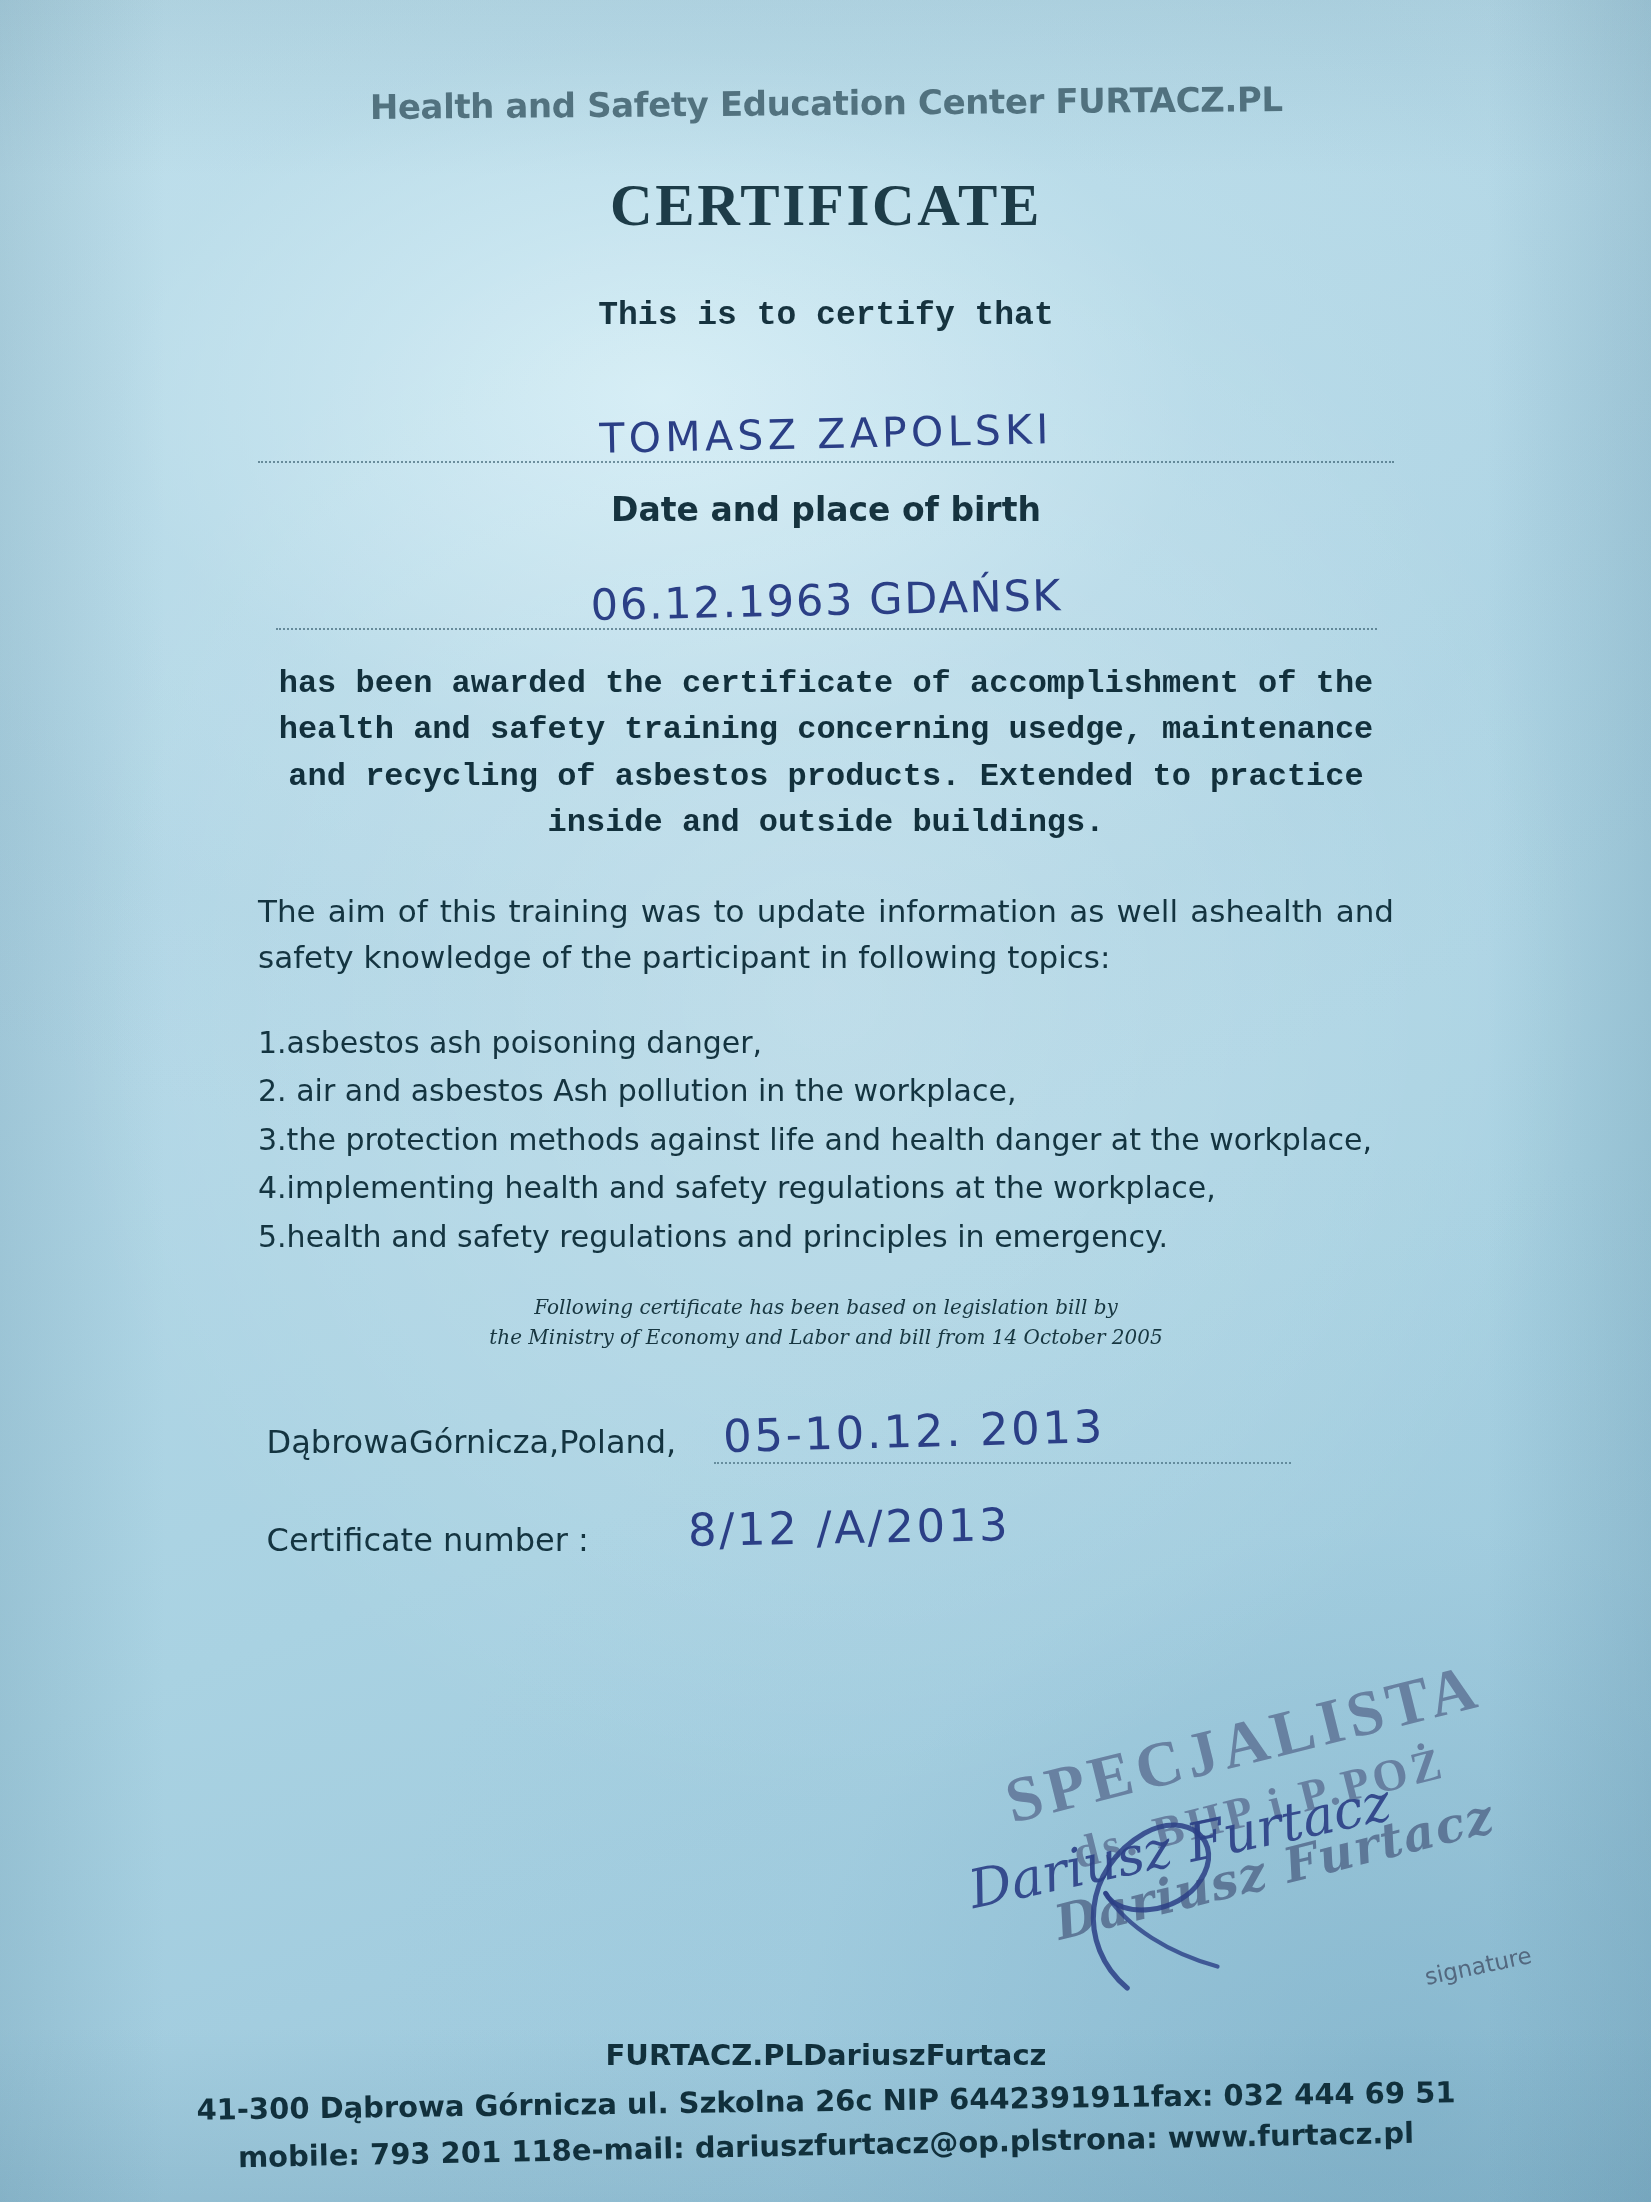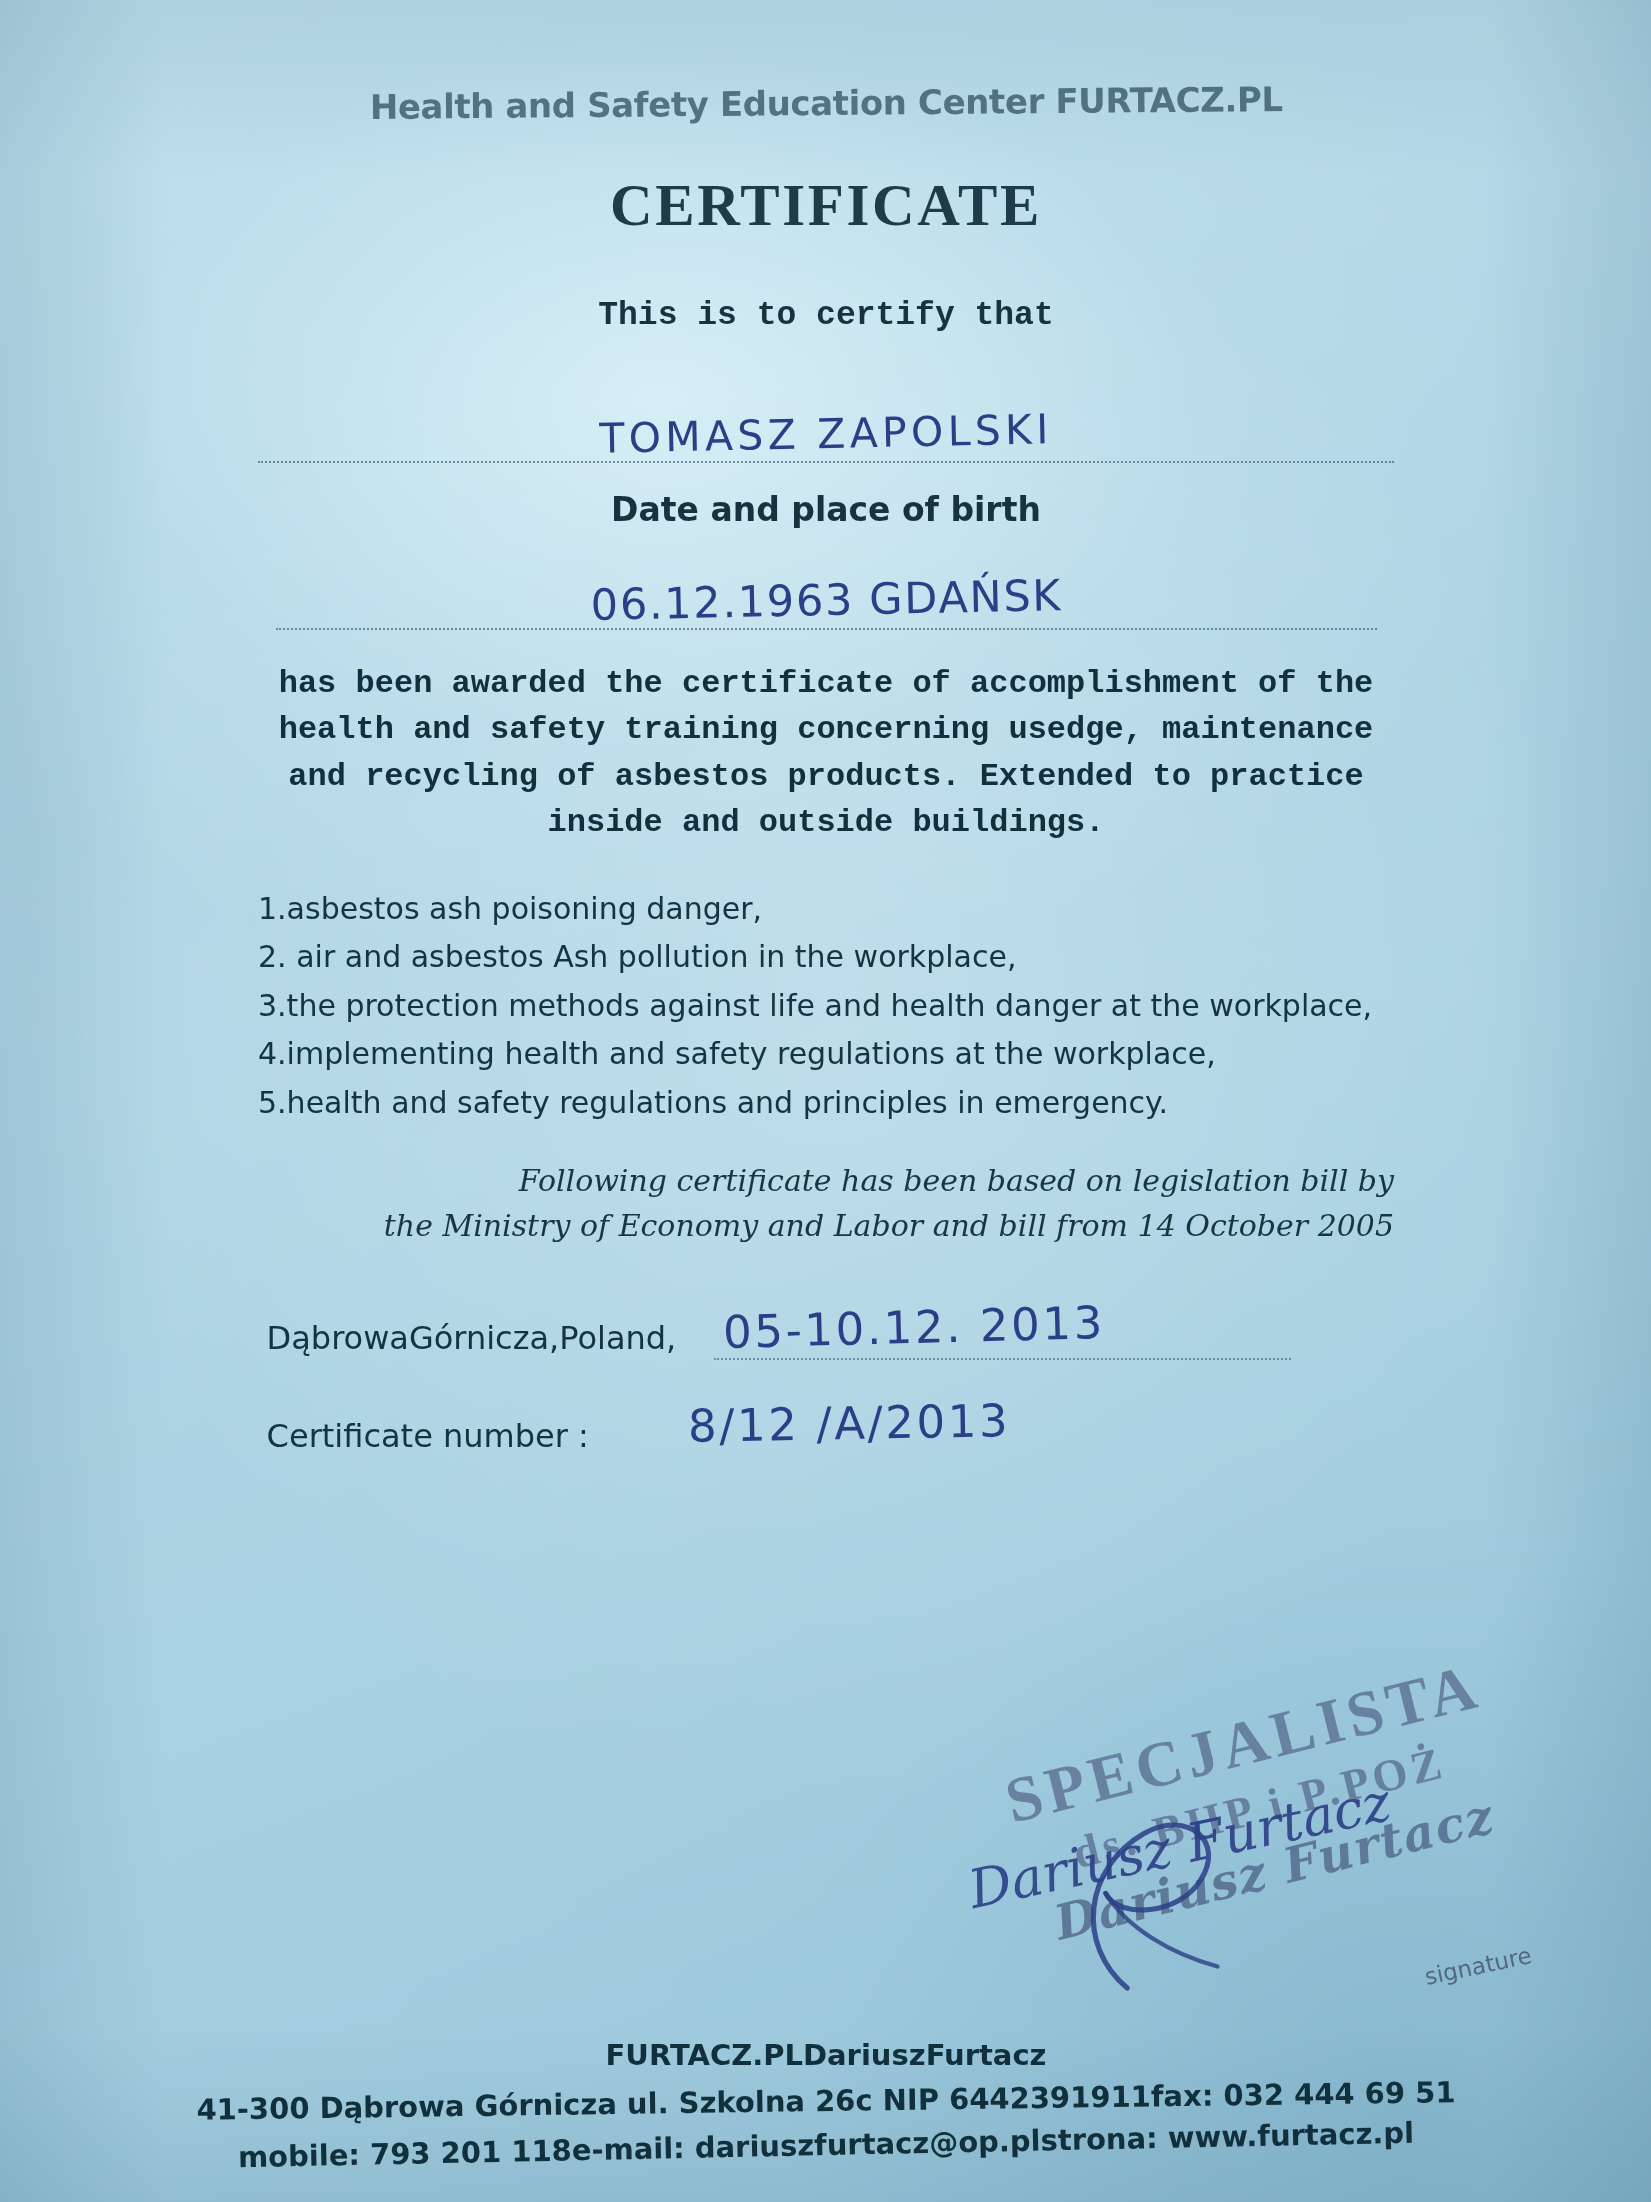--- a/index.html
+++ b/index.html
@@ -147,24 +147,24 @@
     font-size: 30px;
     line-height: 1.62;
     color: #143440;
     list-style: none;
     padding: 0;
   }
   #topics li { white-space: nowrap; }
 
   #legislation {
     margin-top: 14px;
-    text-align: right;
+    text-align: center;
     font-family: "DejaVu Serif", serif;
     font-style: italic;
-    font-size: 30px;
+    font-size: 20px;
     line-height: 1.5;
     color: #173640;
   }
 
   
   #place-row {
     position: relative;
     margin-top: 54px;
     height: 64px;
   }
@@ -324,20 +324,21 @@
 
     <div id="birth-label">Date and place of birth</div>
 
     <div class="hand-line" id="birth-line">
       <div class="dots"></div>
       <div class="handwriting">06.12.1963    GDAŃSK</div>
     </div>
 
     <div id="awarded">has been awarded the certificate of accomplishment of the health and safety training concerning  usedge, maintenance and recycling of asbestos products. Extended to practice inside and outside buildings.</div>
 
+    <div id="aim">The aim of this training was to update information as well ashealth and safety knowledge of  the participant in following topics:</div>
 
     <ul id="topics">
       <li>1.asbestos ash poisoning danger,</li>
       <li>2. air and asbestos Ash pollution in the workplace,</li>
       <li>3.the protection methods against life and health danger at the workplace,</li>
       <li>4.implementing health and safety regulations at the workplace,</li>
       <li>5.health and safety regulations and principles in emergency.</li>
     </ul>
 
     <div id="legislation">

